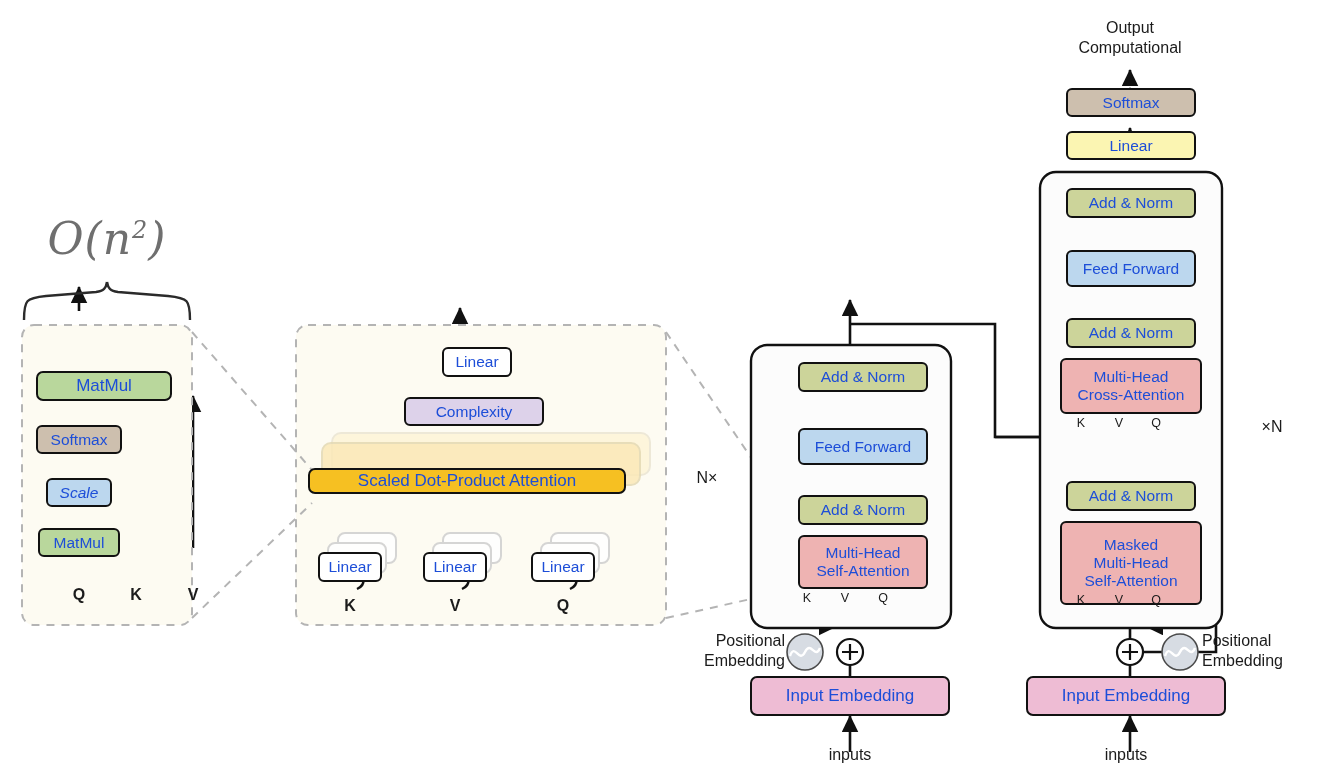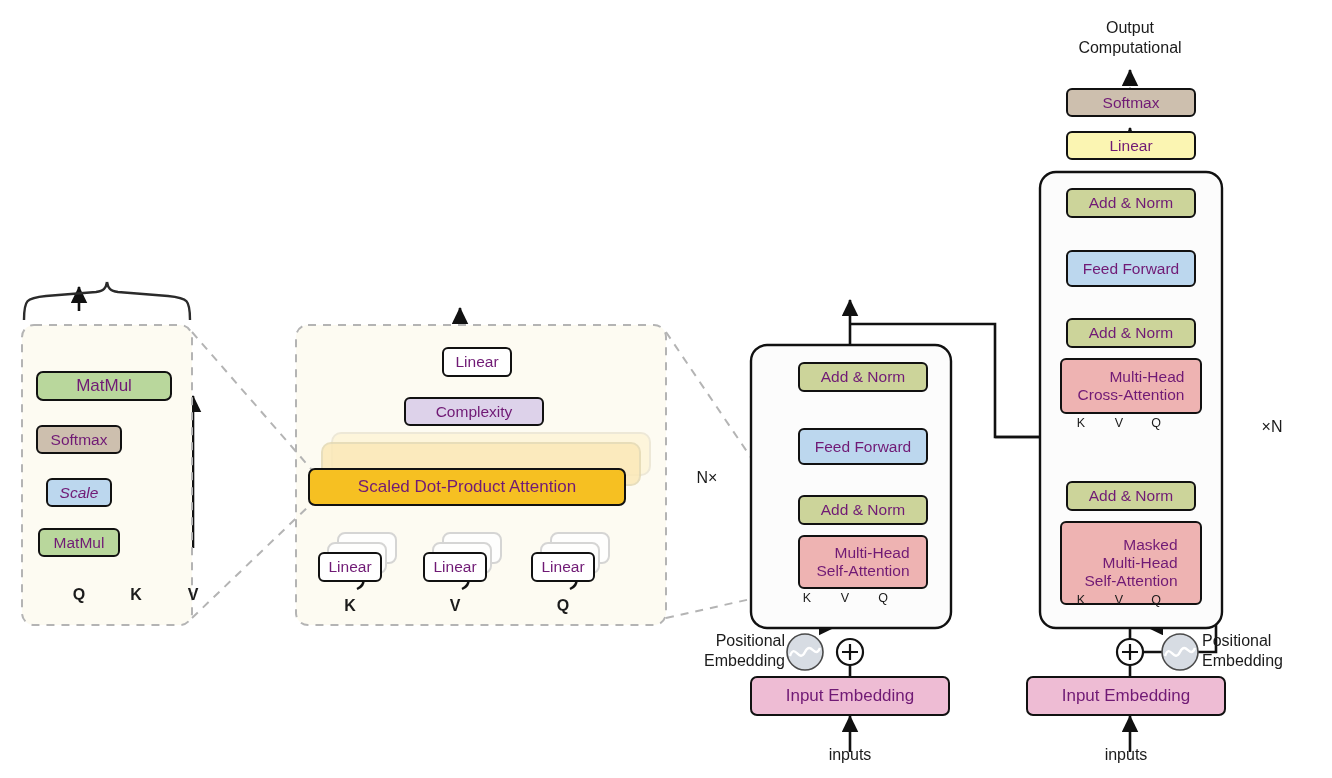--- a/index.html
+++ b/index.html
@@ -4,21 +4,21 @@
 <style>
   html,body{margin:0;padding:0;background:#ffffff;}
   body{width:1332px;height:778px;position:relative;overflow:hidden;
        font-family:"Liberation Sans","DejaVu Sans",sans-serif;color:#1b1b1b;}
   #stage{position:absolute;left:0;top:0;width:1332px;height:778px;}
   svg.layer{position:absolute;left:0;top:0;width:1332px;height:778px;overflow:visible;}
   .nodes{position:absolute;left:0;top:0;width:1332px;height:778px;}
 
   .box{position:absolute;box-sizing:border-box;border:2.2px solid #111;
        border-radius:7px;display:flex;align-items:center;justify-content:center;
-       text-align:right;line-height:1.16;font-size:17px;color:#701a75;}
+       text-align:center;line-height:1.16;font-size:17px;color:#1d4ed8;}
   .box.small{font-size:15.5px;border-radius:6px;border-width:2px;}
   .lbl{position:absolute;font-size:16px;color:#1b1b1b;text-align:center;
        line-height:1.25;white-space:pre-line;}
   .lbl.kvq{font-size:12.5px;}
   .bigO{position:absolute;font-family:"DejaVu Serif","Liberation Serif",serif;
         font-style:italic;font-size:44px;color:#6f6f6f;letter-spacing:1px;}
   .bigO sup{font-size:24px;vertical-align:super;}
 </style>
 </head>
 <body>
@@ -177,33 +177,36 @@
       <path d="M842,652 L858,652 M850,644 L850,660" stroke="#111" stroke-width="2.2"></path>
     </g>
     <g>
       <circle cx="1130" cy="652" r="13" fill="#ffffff" stroke="#111" stroke-width="2.2"></circle>
       <path d="M1122,652 L1138,652 M1130,644 L1130,660" stroke="#111" stroke-width="2.2"></path>
     </g>
   </svg>
 
   <div class="nodes">
 
+    <div class="bigO" style="left:22px;top:213px;width:170px;text-align:center;">
+      <span>O(n</span><sup>2</sup><span>)</span>
+    </div>
 
     <div class="box" style="left:36px;top:371px;width:136px;height:30px;background:#b9d79c;">MatMul</div>
     <div class="box small" style="left:36px;top:425px;width:86px;height:29px;background:#cdbfae;">Softmax</div>
     <div class="box small" style="left:46px;top:478px;width:66px;height:29px;background:#bcd7ee;font-style:italic;">Scale</div>
     <div class="box small" style="left:38px;top:528px;width:82px;height:29px;background:#b9d79c;">MatMul</div>
 
     <div class="lbl" style="left:59px;top:585px;width:40px;font-weight:bold;">Q</div>
     <div class="lbl" style="left:116px;top:585px;width:40px;font-weight:bold;">K</div>
     <div class="lbl" style="left:173px;top:585px;width:40px;font-weight:bold;">V</div>
 
     <div class="box small" style="left:442px;top:347px;width:70px;height:30px;background:#ffffff;">Linear</div>
     <div class="box small" style="left:404px;top:397px;width:140px;height:29px;background:#ddd2ea;">Complexity</div>
-    <div class="box" style="left:308px;top:468px;width:318px;height:38px;background:#f6c022;">Scaled Dot-Product Attention</div>
+    <div class="box" style="left:308px;top:468px;width:318px;height:26px;background:#f6c022;">Scaled Dot-Product Attention</div>
 
     <div class="box small" style="left:318px;top:552px;width:64px;height:30px;background:#ffffff;">Linear</div>
     <div class="box small" style="left:423px;top:552px;width:64px;height:30px;background:#ffffff;">Linear</div>
     <div class="box small" style="left:531px;top:552px;width:64px;height:30px;background:#ffffff;">Linear</div>
 
     <div class="lbl" style="left:330px;top:596px;width:40px;font-weight:bold;">K</div>
     <div class="lbl" style="left:435px;top:596px;width:40px;font-weight:bold;">V</div>
     <div class="lbl" style="left:543px;top:596px;width:40px;font-weight:bold;">Q</div>
 
     <div class="lbl" style="left:685px;top:468px;width:44px;">N×</div>

